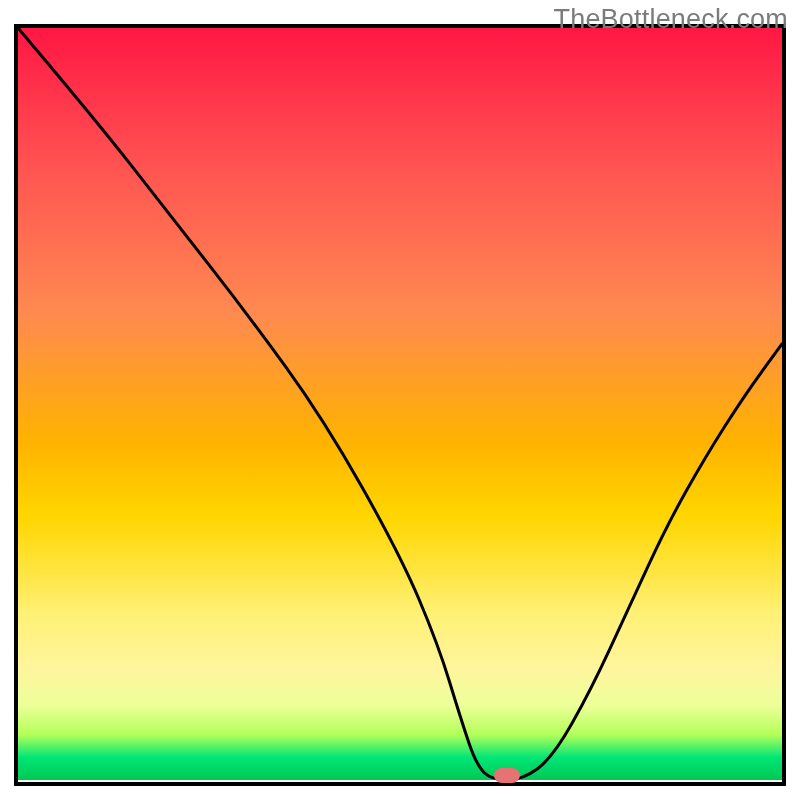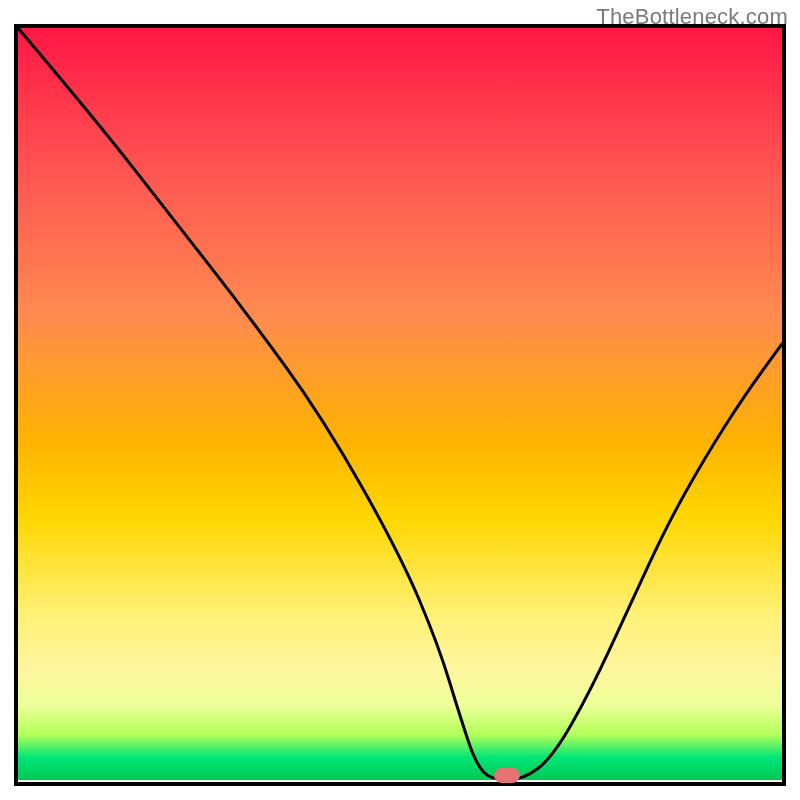--- a/index.html
+++ b/index.html
@@ -13,21 +13,21 @@
   .container {
     position: relative;
     width: 800px;
     height: 800px;
   }
   .watermark {
     position: absolute;
     top: 4px;
     right: 12px;
     color: #7b7b7b;
-    font-size: 22px;
+    font-size: 27px;
     font-weight: 500;
     letter-spacing: 0.2px;
     z-index: 10;
   }
   svg {
     display: block;
   }
 </style>
 </head>
 <body>

